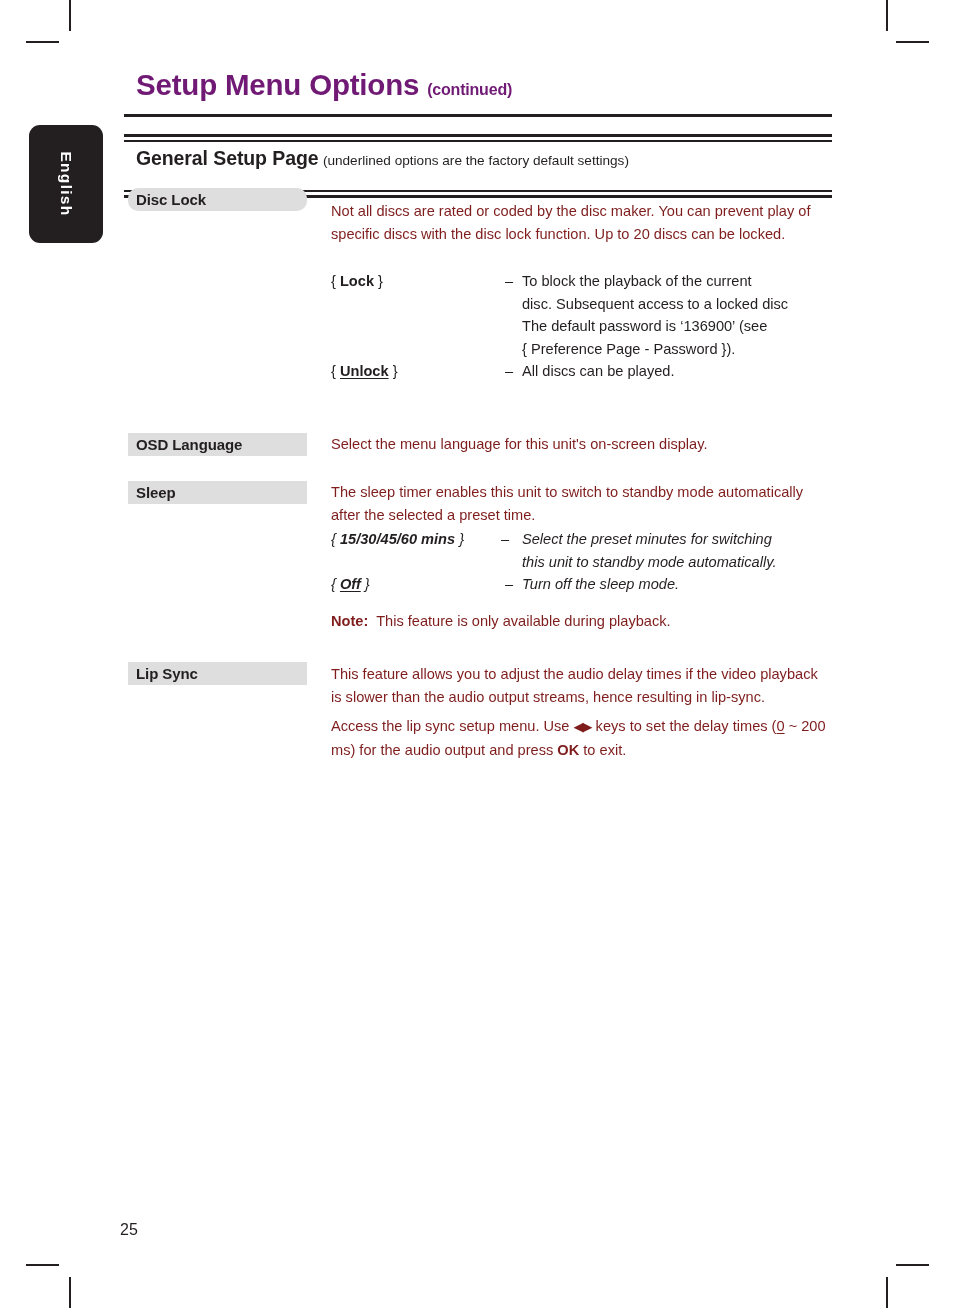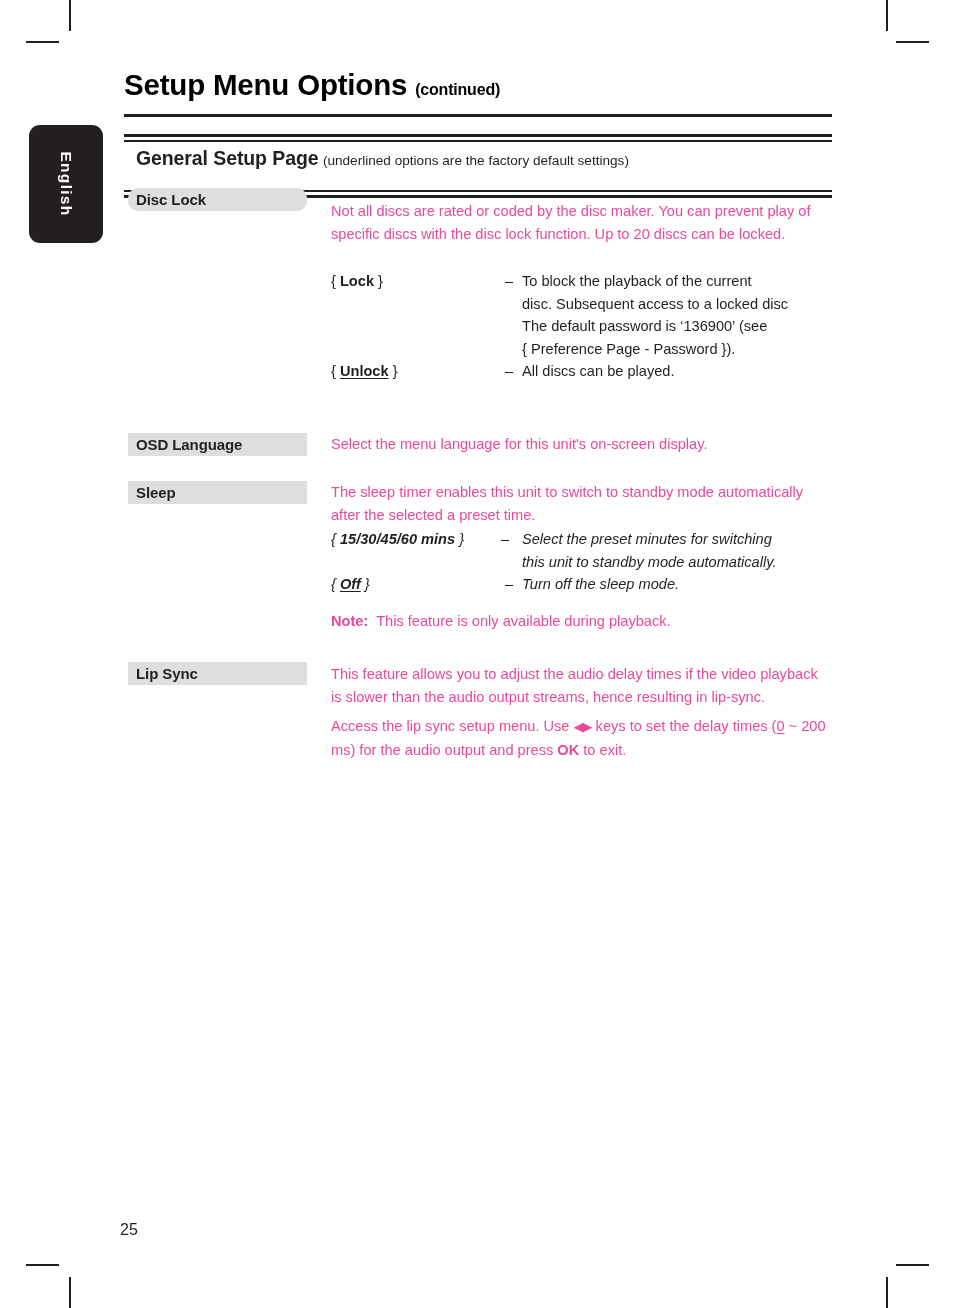--- a/index.html
+++ b/index.html
@@ -52,21 +52,22 @@
   #page-header {
     position: absolute;
     left: 124px;
     top: 68px;
     width: 708px;
   }
   #page-header .title-line {
     font-size: 29.5px;
     line-height: 34px;
     letter-spacing: -0.2px;
-    color: #000000;
+    color: #701a75;
+    margin-left: 12px;
   }
   #page-header .title-main {
     font-weight: bold;
     font-size: 29.5px;
   }
   #page-header .title-sub {
     font-weight: bold;
     font-size: 16px;
   }
 
@@ -129,21 +130,21 @@
     letter-spacing: -0.1px;
     white-space: nowrap;
   }
 
   .body-col {
     position: absolute;
     left: 331px;
     width: 500px;
     font-size: 14.6px;
     line-height: 22.6px;
-    color: #ec4899;
+    color: #7f1d1d;
   }
   .body-col p { margin: 0; }
   .body-col p + p.spaced { margin-top: 7px; }
 
   
   .opt-table {
     position: absolute;
     left: 331px;
     width: 500px;
     font-size: 14.6px;

